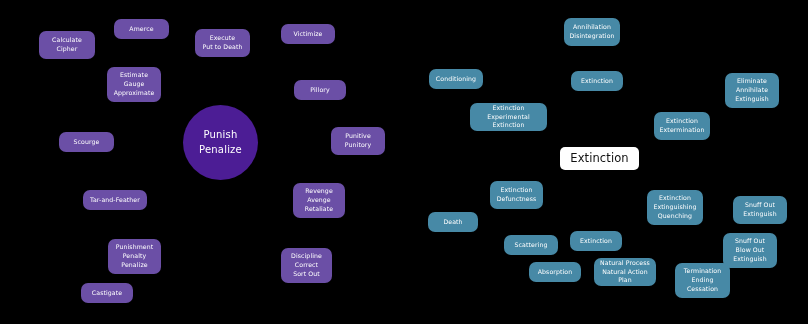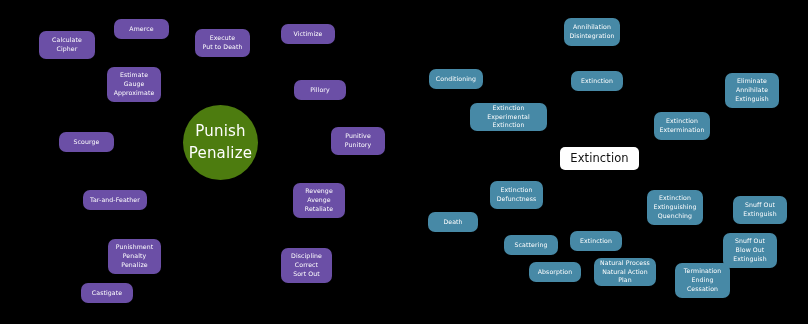--- a/index.html
+++ b/index.html
@@ -29,24 +29,24 @@
     font-size: 6.2px;
     line-height: 1.42;
     letter-spacing: 0.1px;
     padding: 3px 6px;
     white-space: pre-line;
     -webkit-font-smoothing: antialiased;
   }
   .node.purple { background: #6b4fa6; }
   .node.teal   { background: #4789a6; }
   .node.root-circle {
-    background: #4d7c0f;
+    background: #4c1d95;
     border-radius: 50%;
     color: #ffffff;
-    font-size: 15px;
+    font-size: 10px;
     line-height: 1.45;
     letter-spacing: 0.2px;
   }
   .node.root-label {
     background: #ffffff;
     color: #111111;
     font-size: 11.5px;
     line-height: 1.2;
     letter-spacing: 0.1px;
     border-radius: 5px;

